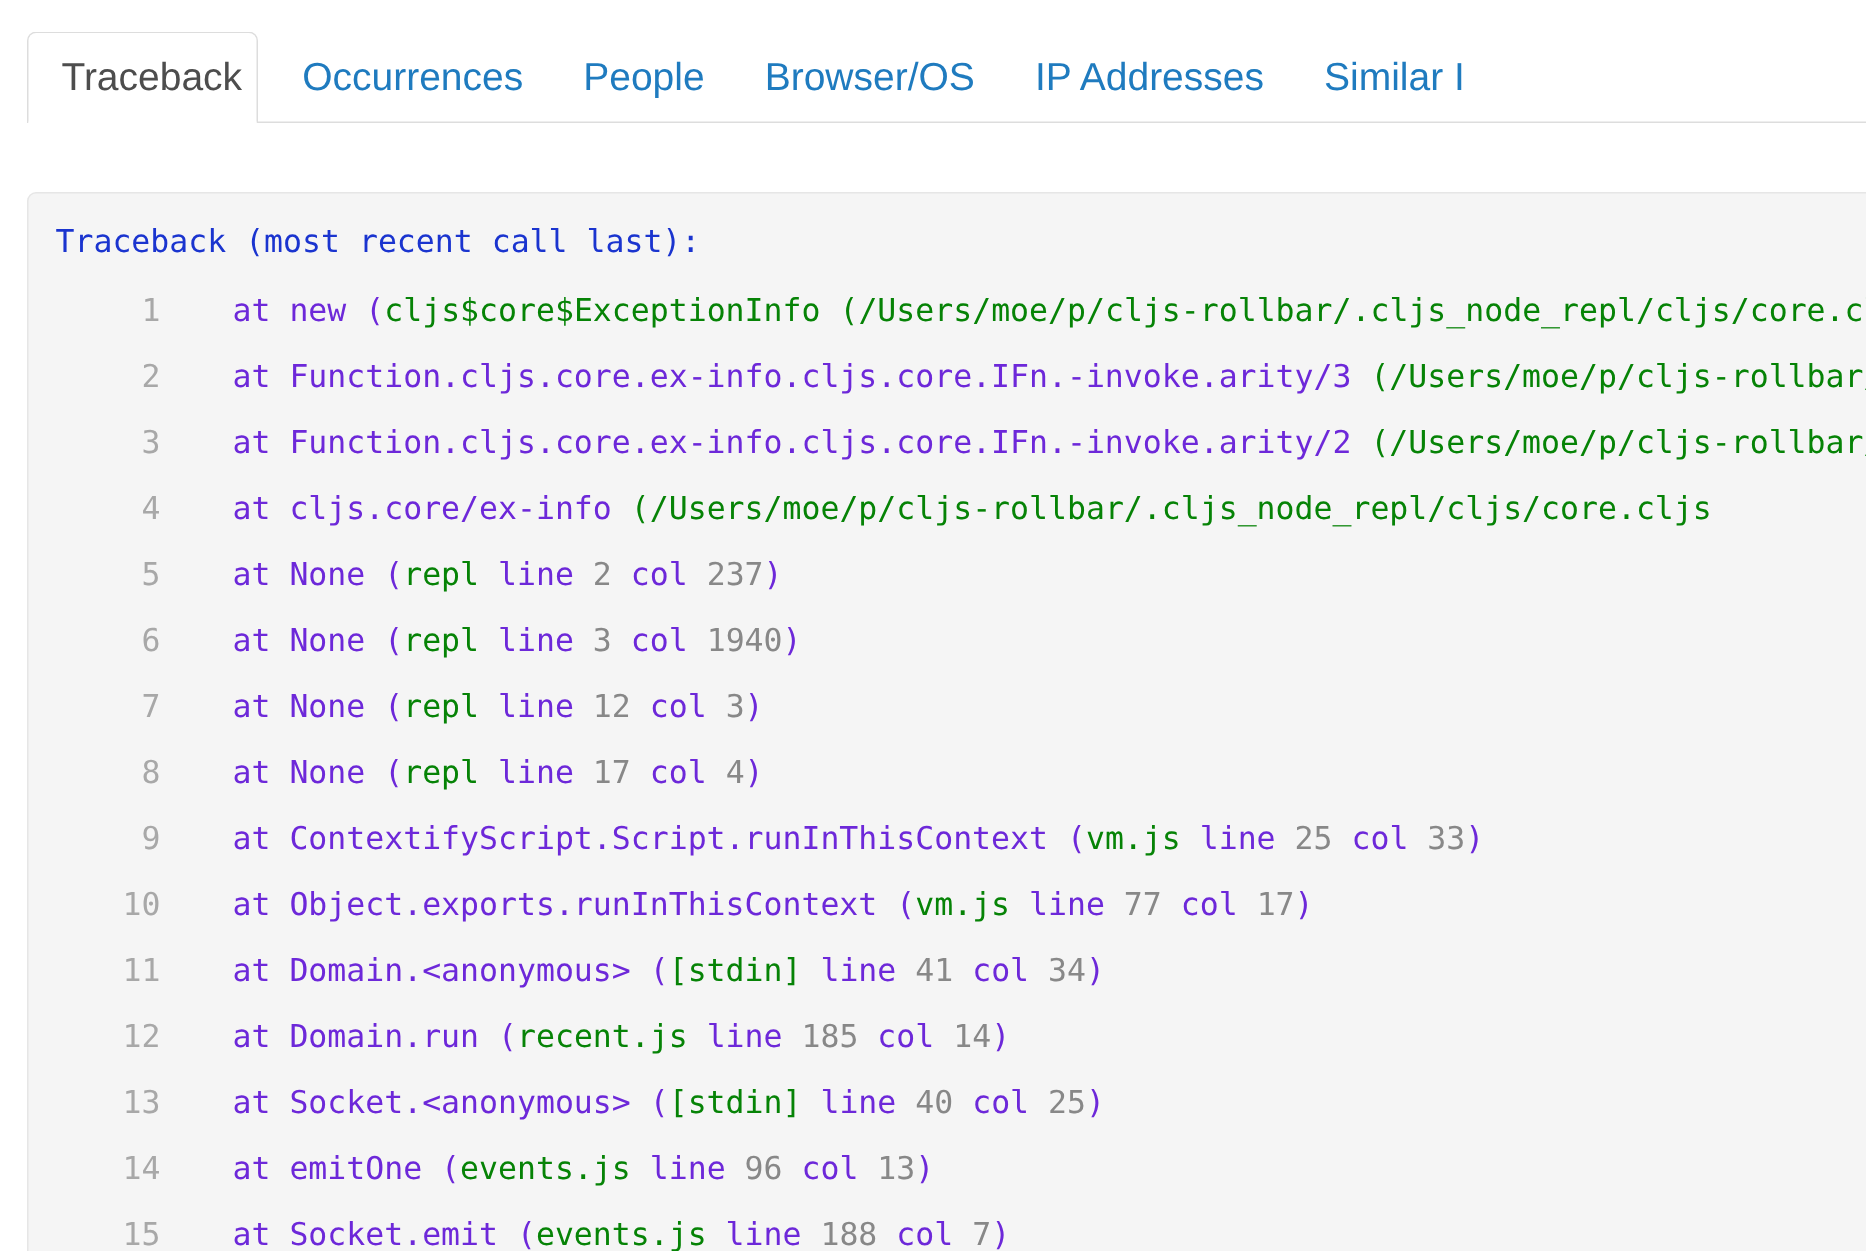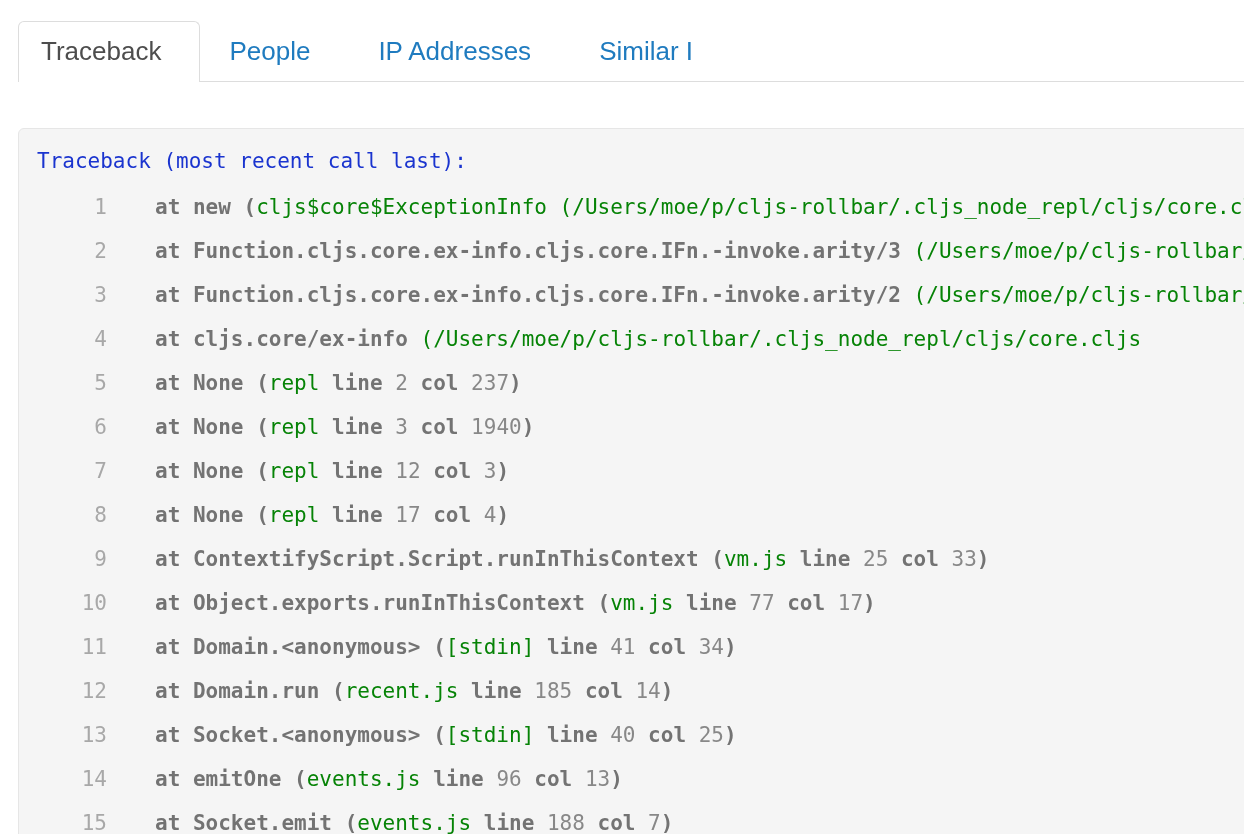--- a/index.html
+++ b/index.html
@@ -33,21 +33,21 @@
     height: 1px;
     background: #dddddd;
   }
   .tab {
     position: relative;
     z-index: 2;
     font-size: 26px;
     line-height: 1;
     color: #1f7bbf;
     white-space: nowrap;
-    padding: 16px 38px 18px 22px;
+    padding: 16px 10px 18px 22px;
     cursor: pointer;
     border: 1px solid transparent;
     border-bottom: none;
     border-radius: 6px 6px 0 0;
     margin-right: 6px;
   }
   .tab.active {
     color: #4d4d4d;
     background: #ffffff;
     border-color: #dddddd;
@@ -104,28 +104,30 @@
     color: #a8a8a8;
     padding-right: 0;
     user-select: none;
   }
   .code-text {
     padding-left: 48px;
     color: #333333;
   }
   .tok-path { color: #068306; }
   .tok-num  { color: #888888; }
-  .tok-plain{ color: #737373; font-weight: bold; }
+  .tok-plain{ color: #6d28d9; }
 </style>
 </head>
 <body>
 
 <div class="tabbar" id="tabbar">
     <div class="tab active">Traceback</div>
+    <div class="tab">Occurrences</div>
     <div class="tab">People</div>
+    <div class="tab">Browser/OS</div>
     <div class="tab">IP Addresses</div>
     <div class="tab">Similar I</div>
   </div>
 
 <div class="panel-wrap">
   <div class="code-panel">
     <div class="tb-header">Traceback (most recent call last):</div>
     <ul class="code-lines" id="frames">
         <li class="code-line">
           <span class="gutter">1</span>

